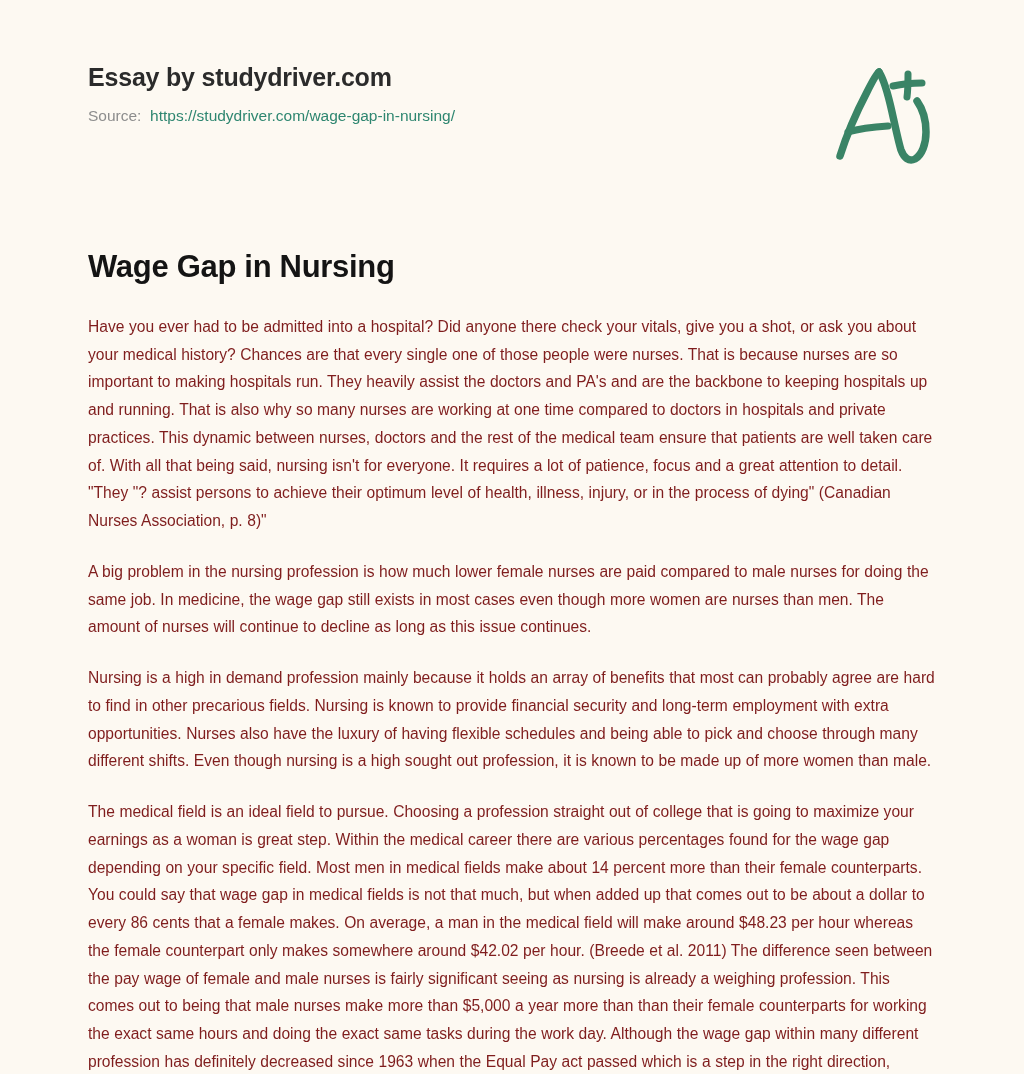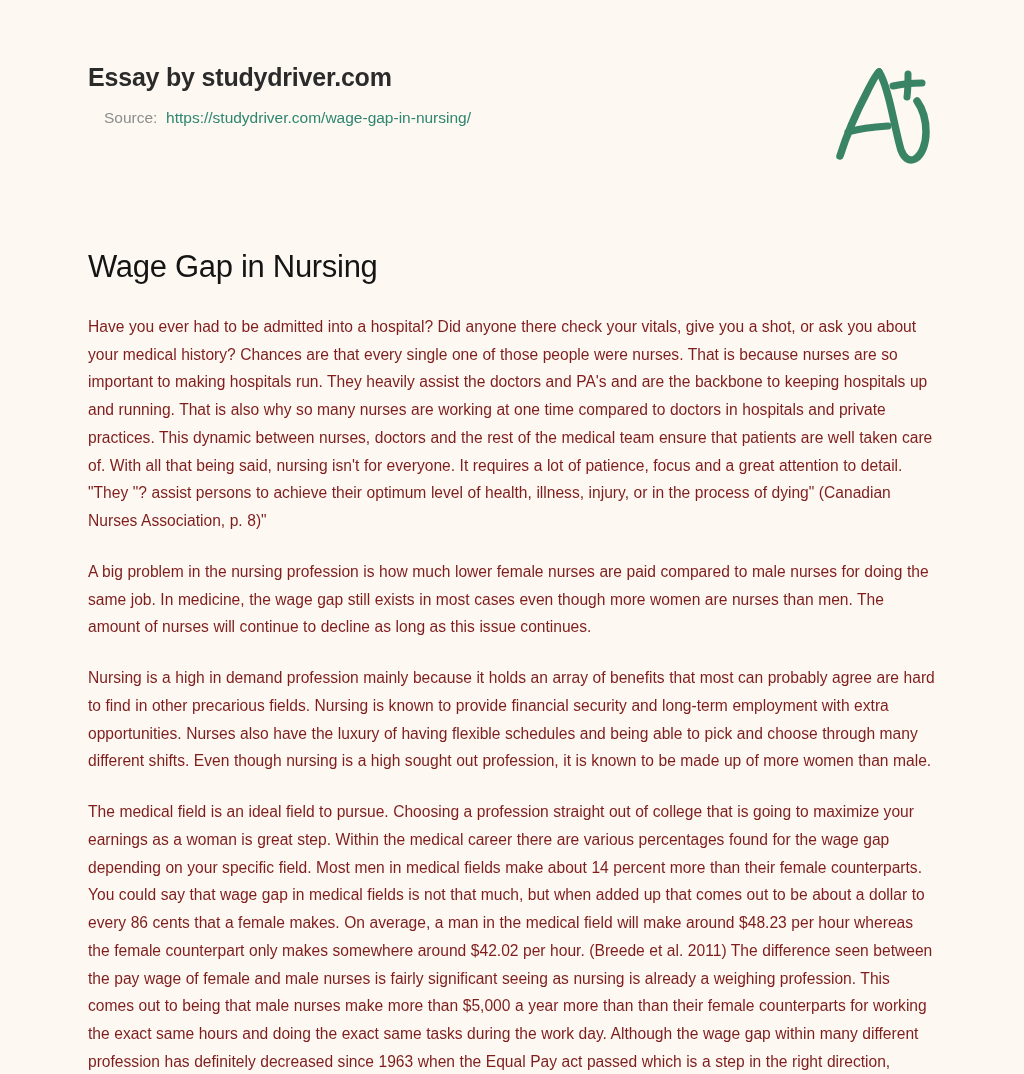--- a/index.html
+++ b/index.html
@@ -45,21 +45,21 @@
     font-weight: bold;
     color: #2b2b2b;
     letter-spacing: -0.2px;
     line-height: 1.2;
     margin: 0 0 14px 0;
   }
 
   .source-line {
     font-size: 15.5px;
     line-height: 1.3;
-    margin: 16px;
+    margin: 0;
     white-space: nowrap;
   }
 
   .source-label {
     color: #8d8d8d;
   }
 
   .source-url {
     color: #2e8670;
     text-decoration: none;
@@ -82,21 +82,21 @@
   
   .article {
     position: absolute;
     left: 88px;
     top: 248px;
     width: 850px;
   }
 
   .article-title {
     font-size: 31px;
-    font-weight: normal;
+    font-weight: bold;
     color: #141414;
     letter-spacing: -0.3px;
     line-height: 1.25;
     margin: 0 0 26px 0;
   }
 
   .article-body p {
     font-size: 15.6px;
     line-height: 1.78;
     color: #7f1d1d;

